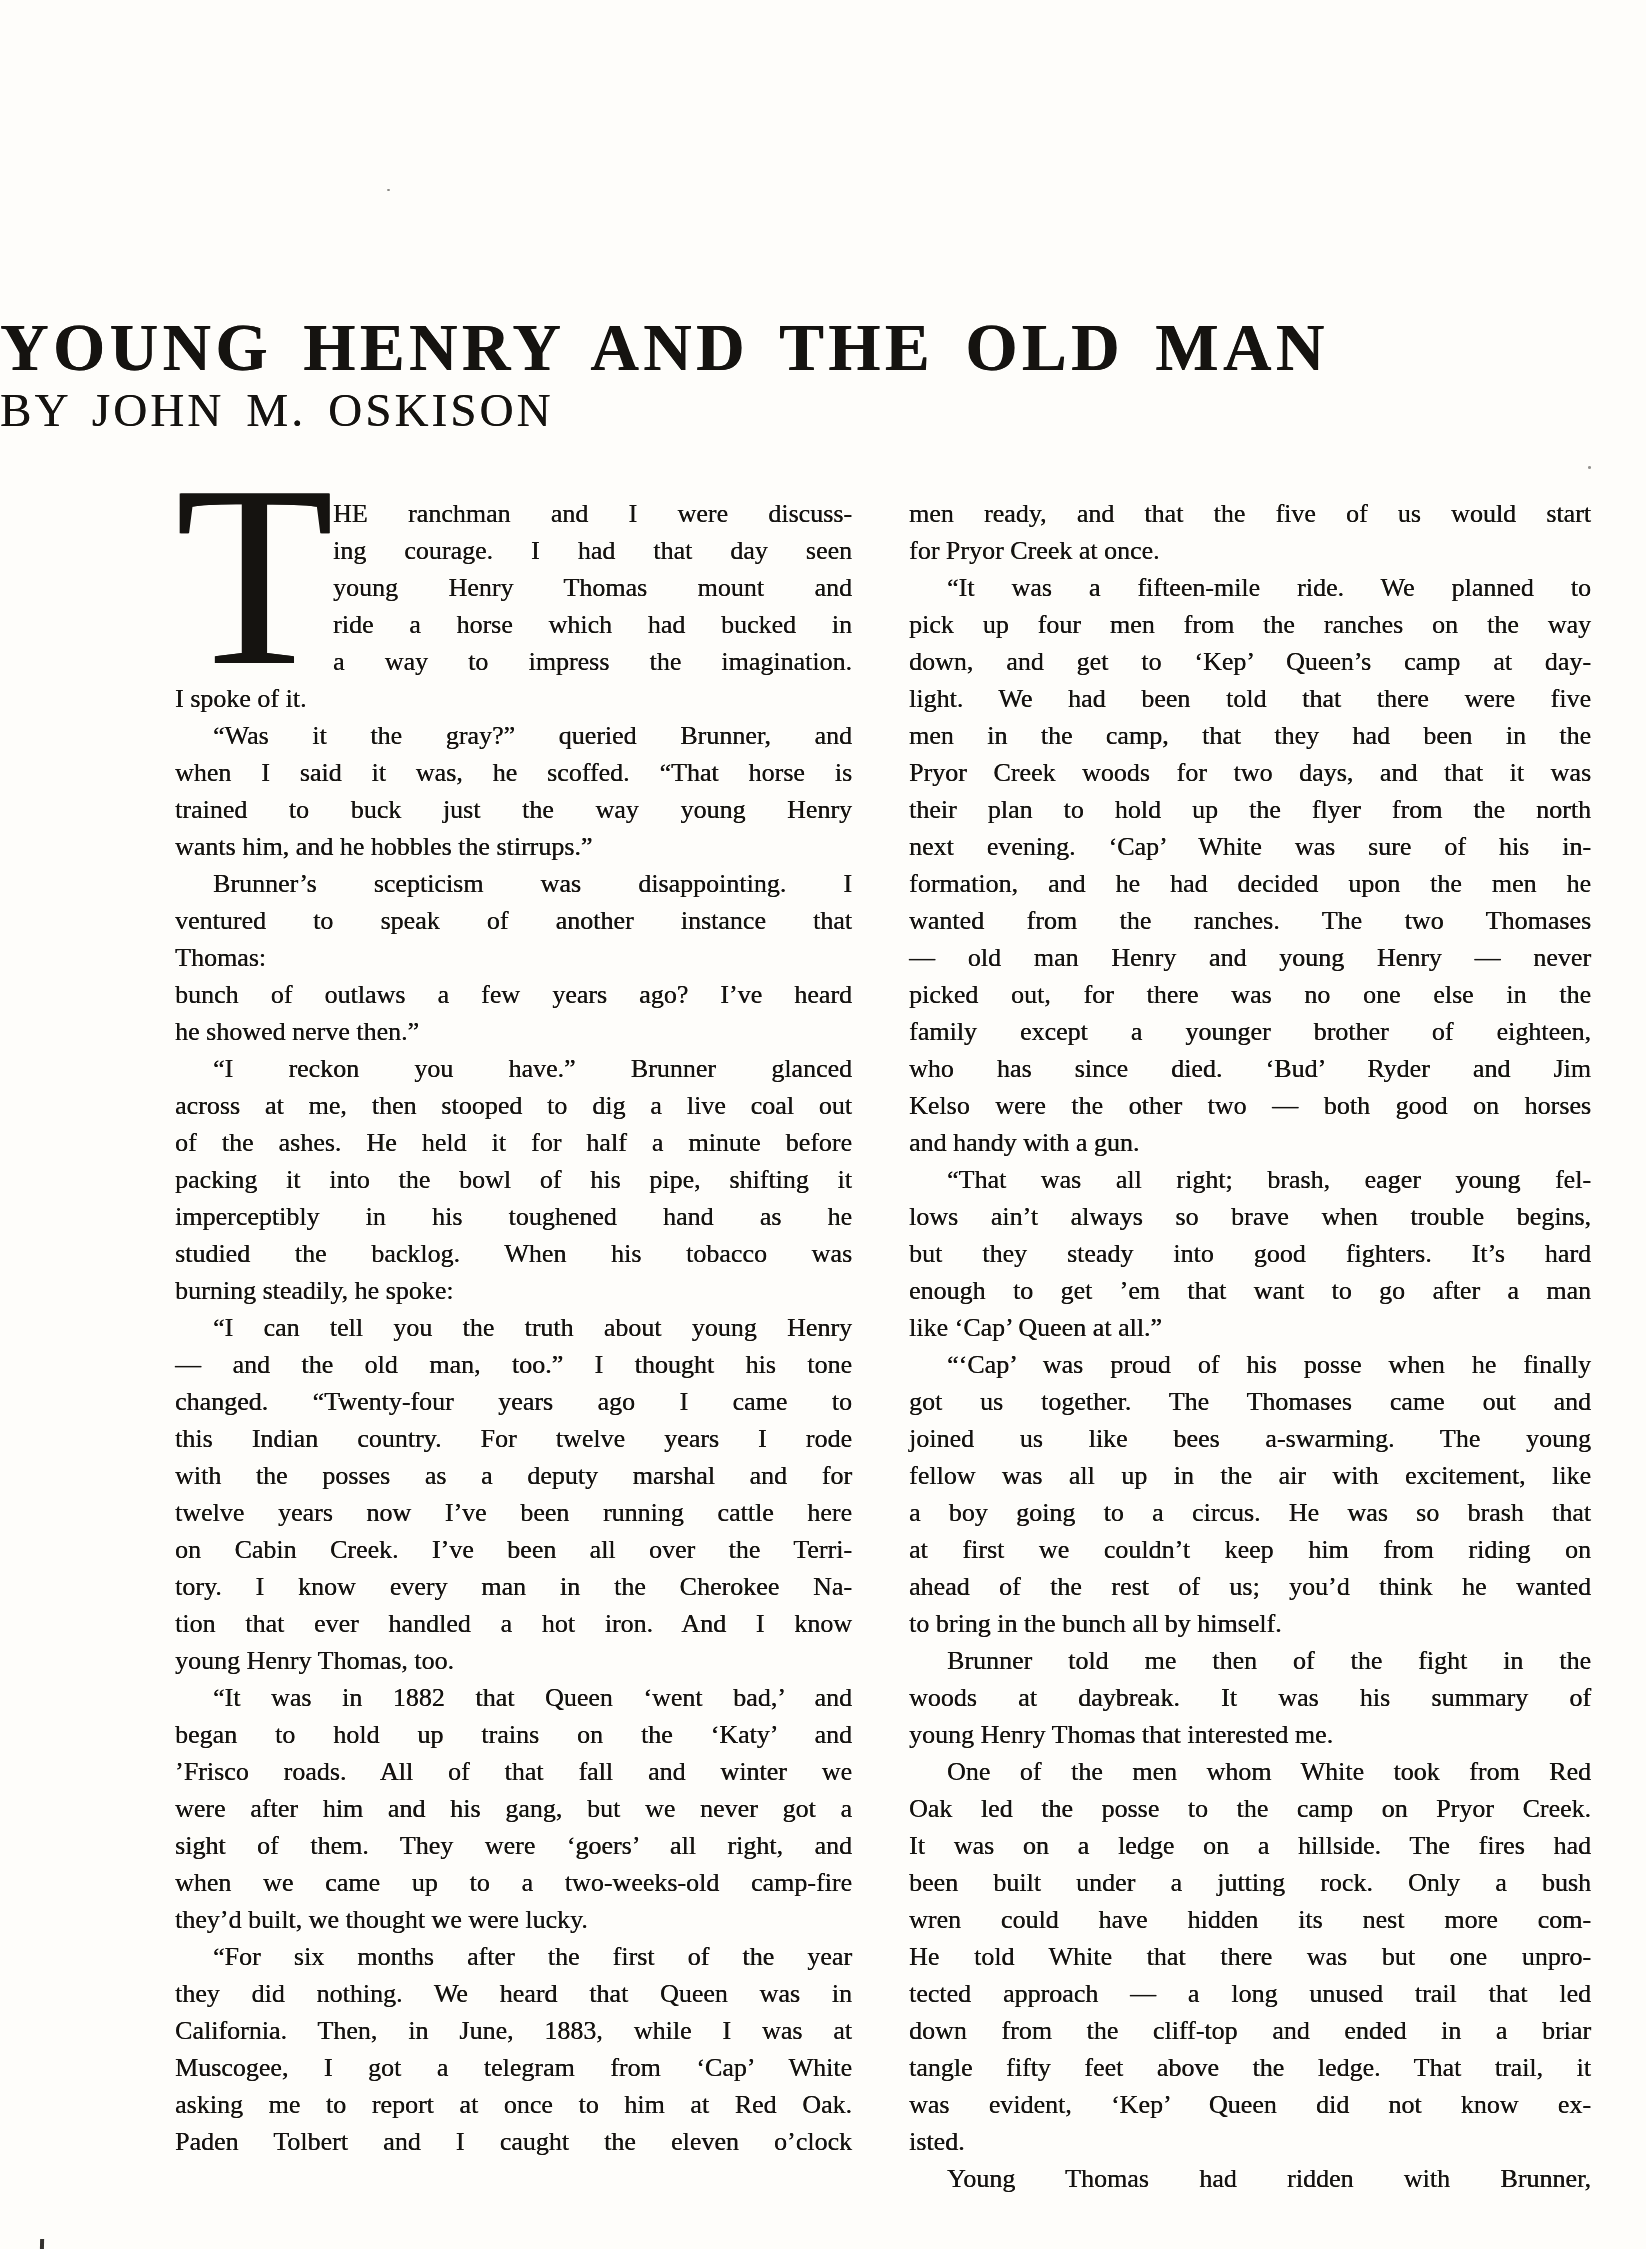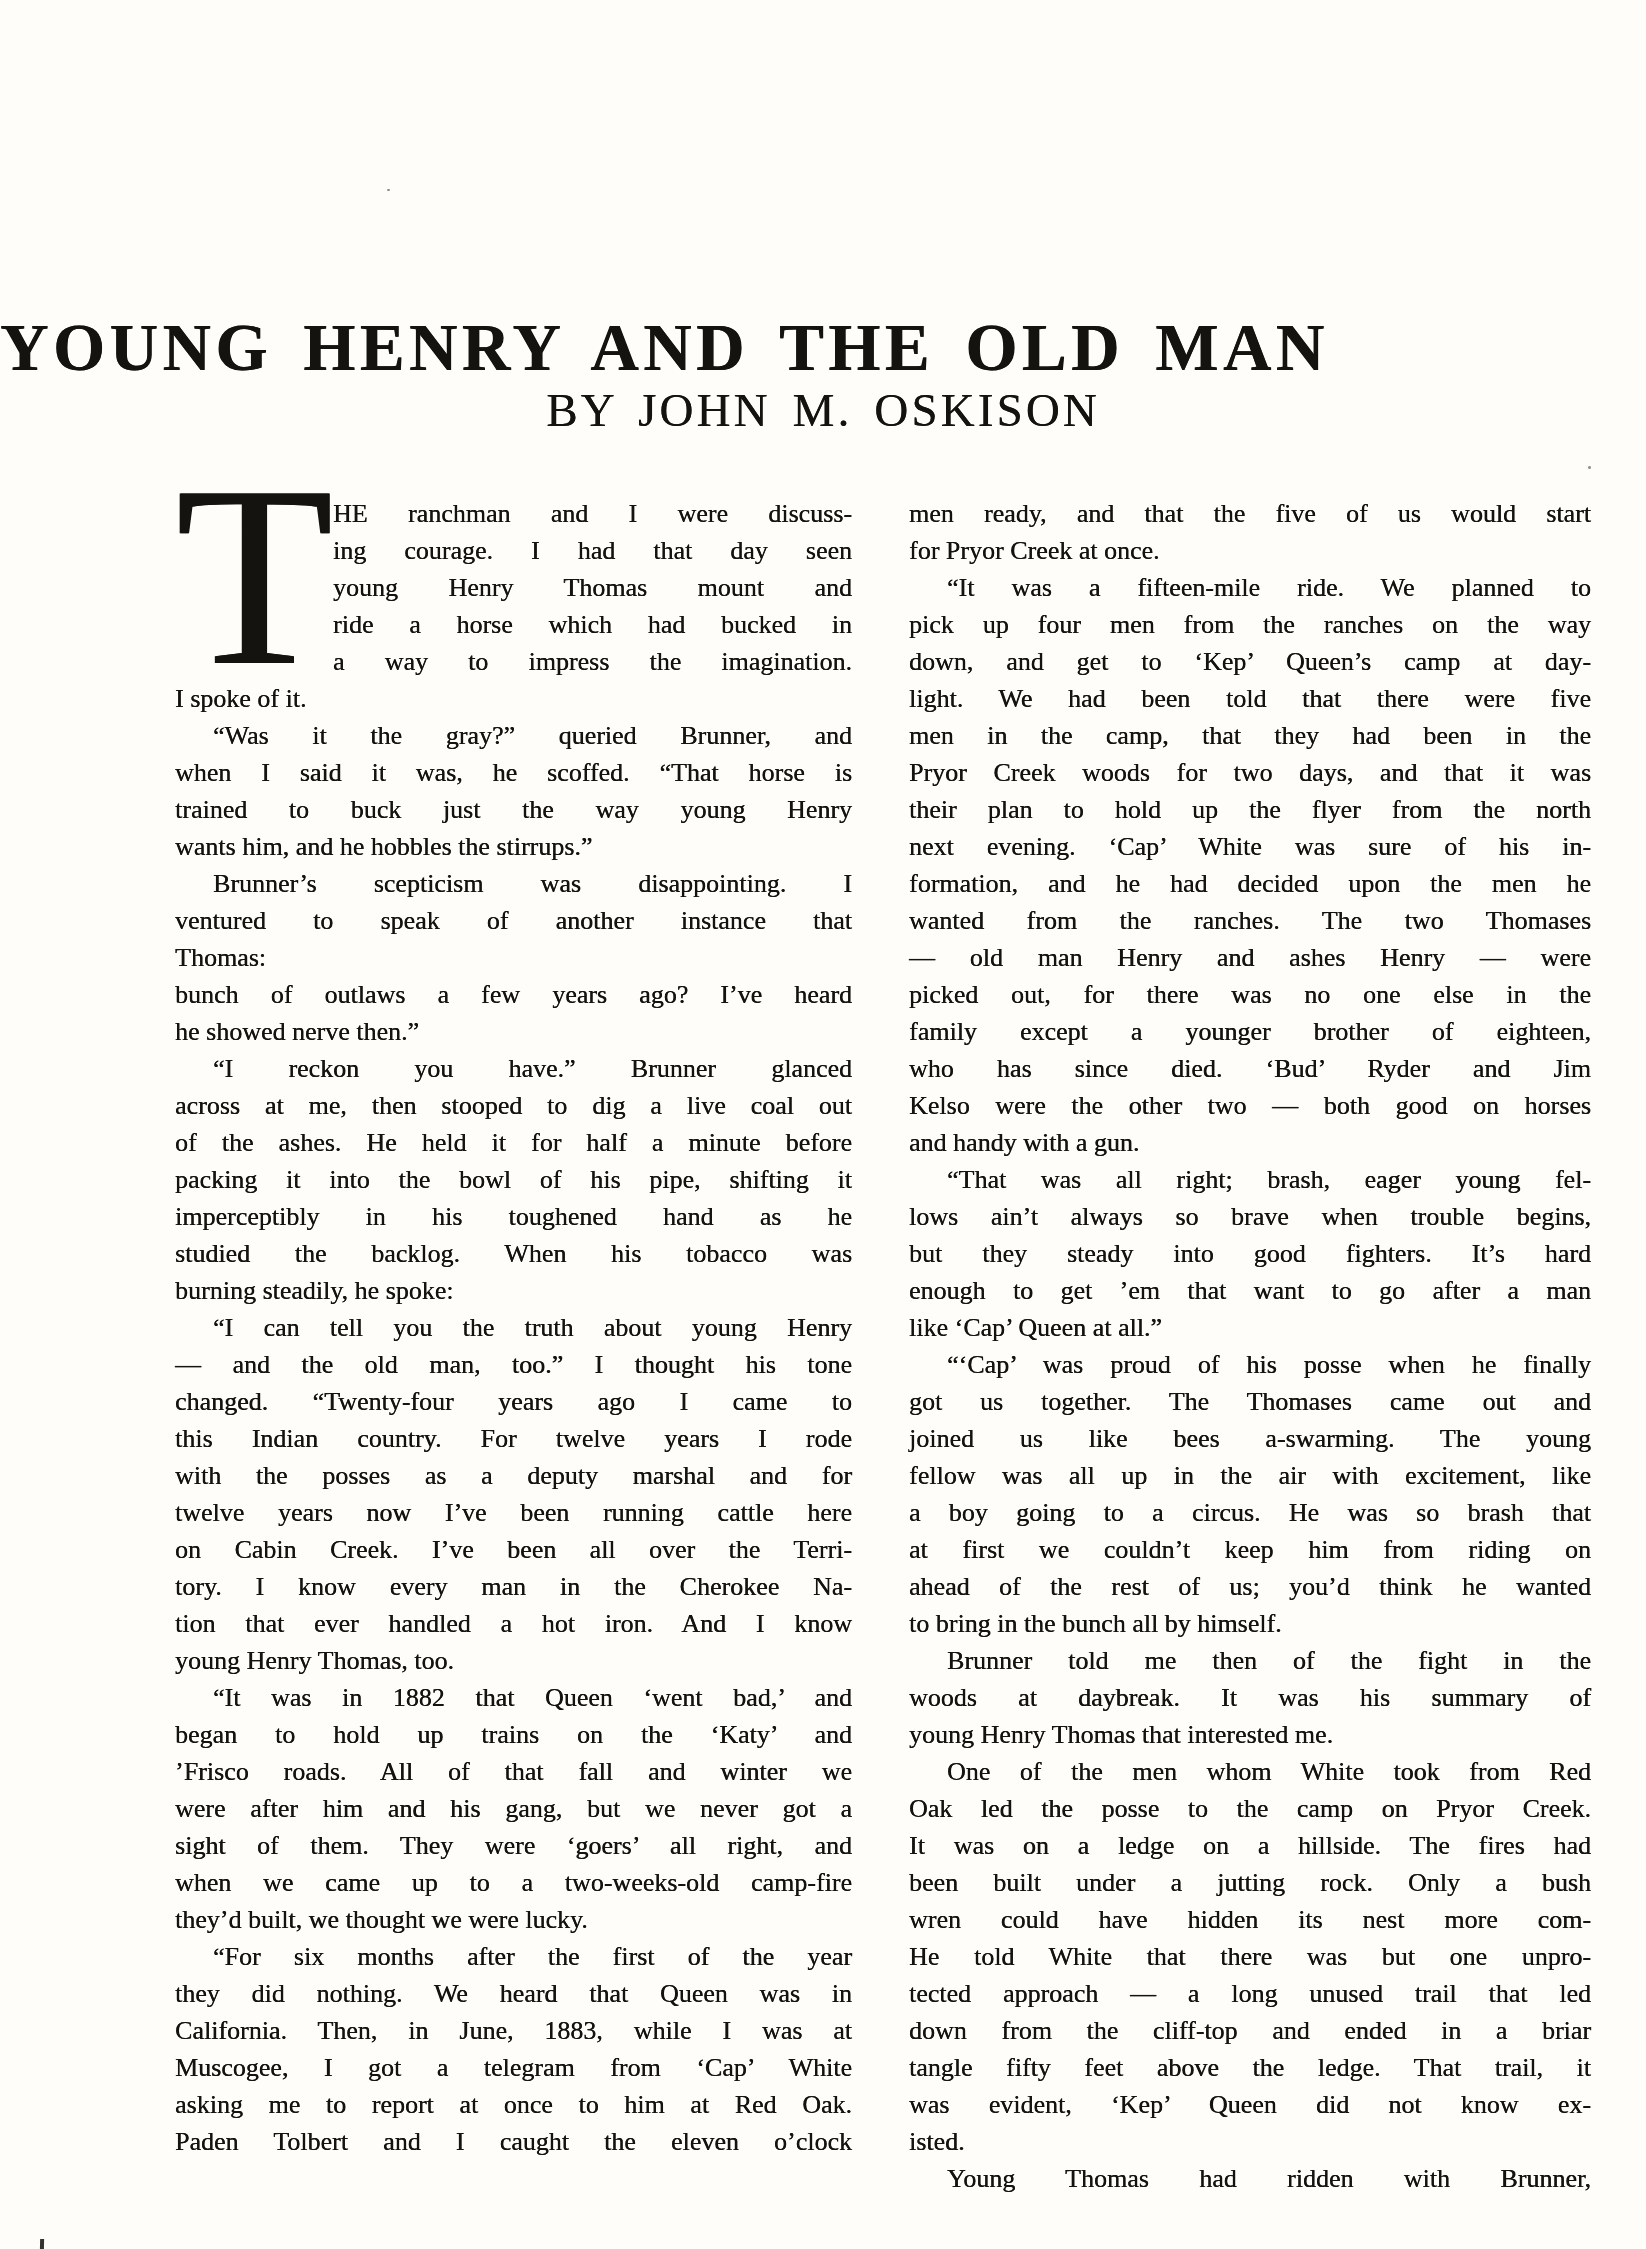--- a/index.html
+++ b/index.html
@@ -12,21 +12,21 @@
   .page{position:absolute;inset:0;}
   .article-title{
     position:absolute;top:269px;left:0;width:1646px;
     text-align:left;font-size:67px;line-height:67px;
     letter-spacing:4.5px;word-spacing:10px;
     text-shadow:0.4px 0 0 currentColor;
     white-space:nowrap;
   }
   .article-byline{
     position:absolute;top:385px;left:0;width:1646px;
-    text-align:center;font-size:47px;line-height:50px;
+    font-size:47px;line-height:50px;
     letter-spacing:3.1px;word-spacing:7.2px;
     text-shadow:0.2px 0 0 currentColor;
     white-space:nowrap;
   }
   .column{position:absolute;top:495px;}
   .column.left{left:175px;width:677px;}
   .column.right{left:909px;width:682px;}
   .paragraph{margin:0;}
   .line{
     font-size:26px;line-height:37px;height:37px;
@@ -134,21 +134,21 @@
         <div class="line indent">“It was a fifteen-mile ride.  We planned to</div>
         <div class="line">pick up four men from the ranches on the way</div>
         <div class="line">down, and get to ‘Kep’ Queen’s camp at day-</div>
         <div class="line">light.  We had been told that there were five</div>
         <div class="line">men in the camp, that they had been in the</div>
         <div class="line">Pryor Creek woods for two days, and that it was</div>
         <div class="line">their plan to hold up the flyer from the north</div>
         <div class="line">next evening.  ‘Cap’ White was sure of his in-</div>
         <div class="line">formation, and he had decided upon the men he</div>
         <div class="line">wanted from the ranches.  The two Thomases</div>
-        <div class="line">— old man Henry and ashes Henry — were</div>
+        <div class="line">— old man Henry and young Henry — never</div>
         <div class="line">picked out, for there was no one else in the</div>
         <div class="line">family except a younger brother of eighteen,</div>
         <div class="line">who has since died.  ‘Bud’ Ryder and Jim</div>
         <div class="line">Kelso were the other two — both good on horses</div>
         <div class="line last">and handy with a gun.</div>
       </div>
       <div class="paragraph">
         <div class="line indent">“That was all right;  brash, eager young fel-</div>
         <div class="line">lows ain’t always so brave when trouble begins,</div>
         <div class="line">but they steady into good fighters.  It’s hard</div>

